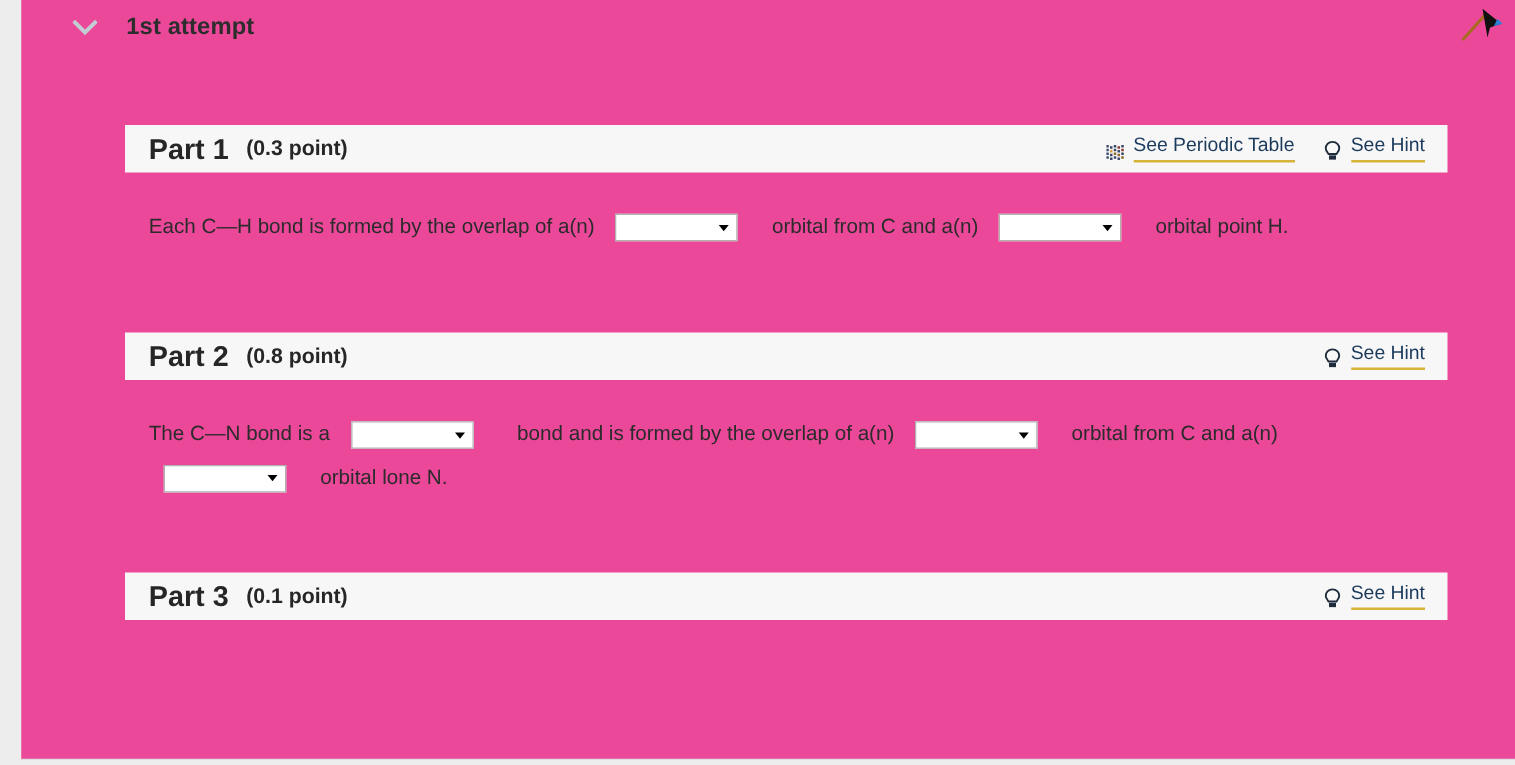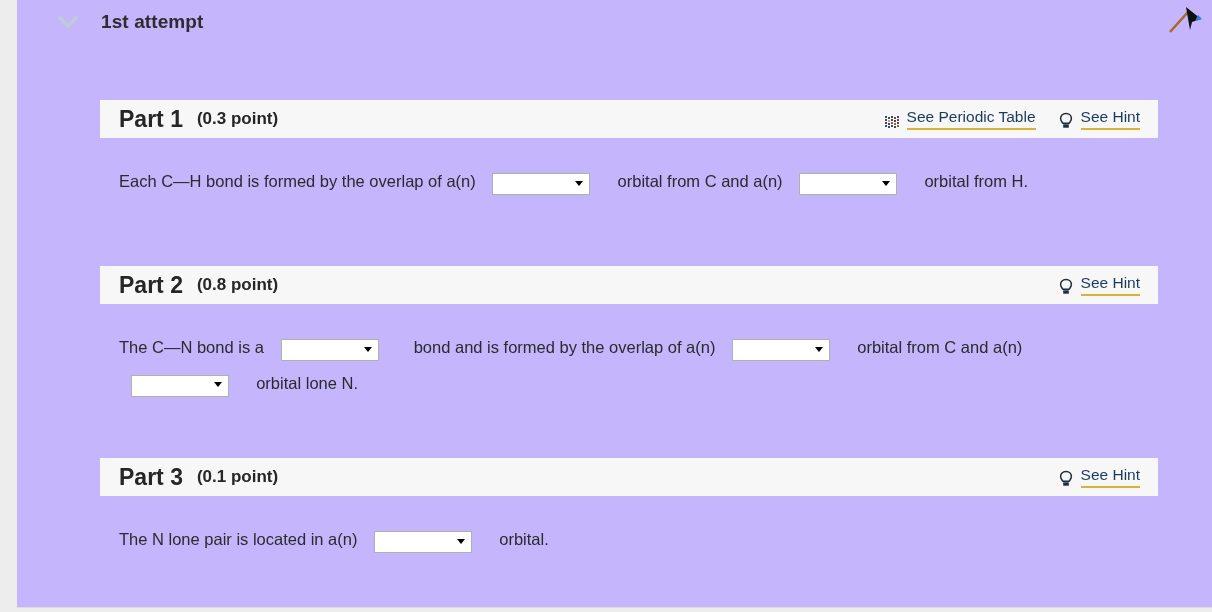--- a/index.html
+++ b/index.html
@@ -31,21 +31,21 @@
     background: #ededed;
   }
 
   
   .card {
     position: absolute;
     left: 17px;
     top: 0;
     width: 1195px;
     height: 608px;
-    background: #c4b5fd;
+    background: #ec4899;
     border-bottom: 1px solid #dddddd;
     box-sizing: border-box;
   }
 
   
   .attempt-header {
     position: absolute;
     left: 0;
     top: 0;
     width: 1195px;
@@ -255,21 +255,21 @@
           <select class="dd"><option></option></select>
           <span class="dd-arrow"></span>
         </span>
         <span class="gap-sm"></span>
         <span class="txt">orbital from C and a(n)</span>
         <span class="dd-wrap">
           <select class="dd"><option></option></select>
           <span class="dd-arrow"></span>
         </span>
         <span class="gap-sm"></span>
-        <span class="txt">orbital from H.</span>
+        <span class="txt">orbital point H.</span>
       </div>
     </div>
 
     <div class="part part-2">
       <div class="part-header">
         <span class="part-label">Part 2</span>
         <span class="part-points">(0.8 point)</span>
         <span class="header-spacer"></span>
         <span class="header-link">
           <span class="bulb-icon">
@@ -315,25 +315,16 @@
           <span class="bulb-icon">
             <svg width="16" height="18" viewBox="0 0 16 18" aria-hidden="true">
               <path d="M8 1.5 C4.6 1.5 2.6 4 2.6 6.6 C2.6 8.6 4 9.9 4.8 11.2 L11.2 11.2 C12 9.9 13.4 8.6 13.4 6.6 C13.4 4 11.4 1.5 8 1.5 Z" fill="none" stroke="#1f2c3d" stroke-width="1.5"></path>
               <rect x="5.2" y="12.3" width="5.6" height="3.4" fill="#1f2c3d"></rect>
             </svg>
           </span>
           <span class="link-text">See Hint</span>
         </span>
       </div>
 
-      <div class="part-body">
-        <span class="txt">The N lone pair is located in a(n)</span>
-        <span class="dd-wrap">
-          <select class="dd"><option></option></select>
-          <span class="dd-arrow"></span>
-        </span>
-        <span class="gap-sm"></span>
-        <span class="txt">orbital.</span>
-      </div>
     </div>
 
   </div>
 </div>
 
 </body></html>

